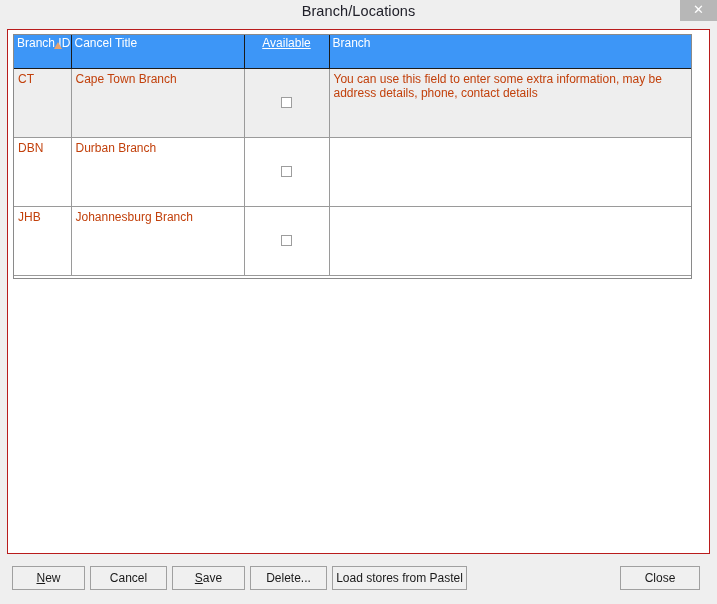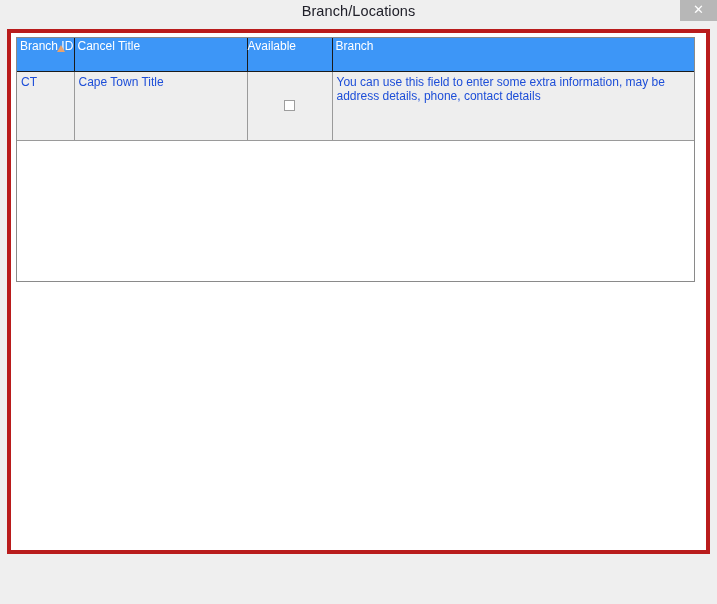--- a/index.html
+++ b/index.html
@@ -63,21 +63,21 @@
   }
 
   
   .client-area {
     position: absolute;
     left: 7px;
     top: 29px;
     width: 703px;
     height: 525px;
     background: #ffffff;
-    border: 4px solid #b91c1c;
+    border: 1px solid #b91c1c;
     box-sizing: border-box;
   }
 
   .grid-wrap {
     position: absolute;
     left: 5px;
     top: 4px;
     width: 679px;
     height: 245px;
     border: 1px solid #8a8a8a;
@@ -105,39 +105,39 @@
     color: #ffffff;
     font-weight: normal;
     font-size: 12px;
     text-align: left;
     border-right: 1px solid #1b1b1b;
     border-bottom: 1px solid #1b1b1b;
     position: relative;
     padding: 2px 0 0 3px;
   }
   table.grid thead th.last { border-right: none; }
-  table.grid thead th.center { padding-left: 0; }
+  table.grid thead th.center { text-align: center; padding-left: 0; text-decoration: underline; }
   .hdr-label { display: block; line-height: 13.5px; }
   .sort-arrow {
     position: absolute;
     right: 9px;
     top: 7px;
     width: 0;
     height: 0;
     border-left: 4px solid transparent;
     border-right: 4px solid transparent;
     border-bottom: 7px solid #e8a36e;
   }
 
   
   table.grid tbody td {
     border-right: 1px solid #9a9a9a;
     border-bottom: 1px solid #9a9a9a;
     font-size: 12px;
-    color: #1d4ed8;
+    color: #c2410c;
     padding: 3px 4px 0 4px;
     line-height: 14.5px;
   }
   table.grid tbody td.last { border-right: none; }
   table.grid tbody tr.selected td { background: #eeeeee; }
 
   .row-tall { height: 69px; }
 
   .cell-check {
     position: relative;
@@ -221,25 +221,49 @@
               <span class="hdr-label">Available</span>
             </th>
             <th class="last">
               <span class="hdr-label">Branch</span>
             </th>
           </tr>
         </thead>
         <tbody>
           <tr class="row-tall selected">
             <td>CT</td>
-            <td>Cape Town Title</td>
+            <td>Cape Town Branch</td>
             <td class="cell-check">
               <span class="checkbox"></span>
             </td>
             <td class="last">You can use this field to enter some extra information, may be address details, phone, contact details</td>
           </tr>
+          <tr class="row-tall">
+            <td>DBN</td>
+            <td>Durban Branch</td>
+            <td class="cell-check">
+              <span class="checkbox"></span>
+            </td>
+            <td class="last"></td>
+          </tr>
+          <tr class="row-tall">
+            <td>JHB</td>
+            <td>Johannesburg Branch</td>
+            <td class="cell-check">
+              <span class="checkbox"></span>
+            </td>
+            <td class="last"></td>
+          </tr>
         </tbody>
       </table>
     </div>
   </div>
 
+  <div class="buttonbar">
+    <div class="btn btn-new"><u>N</u><span>ew</span></div>
+    <div class="btn btn-cancel">Cancel</div>
+    <div class="btn btn-save"><u>S</u><span>ave</span></div>
+    <div class="btn btn-delete">Delete...</div>
+    <div class="btn btn-load">Load stores from Pastel</div>
+    <div class="btn btn-close">Close</div>
+  </div>
 
 </div>
 
 </body></html>

